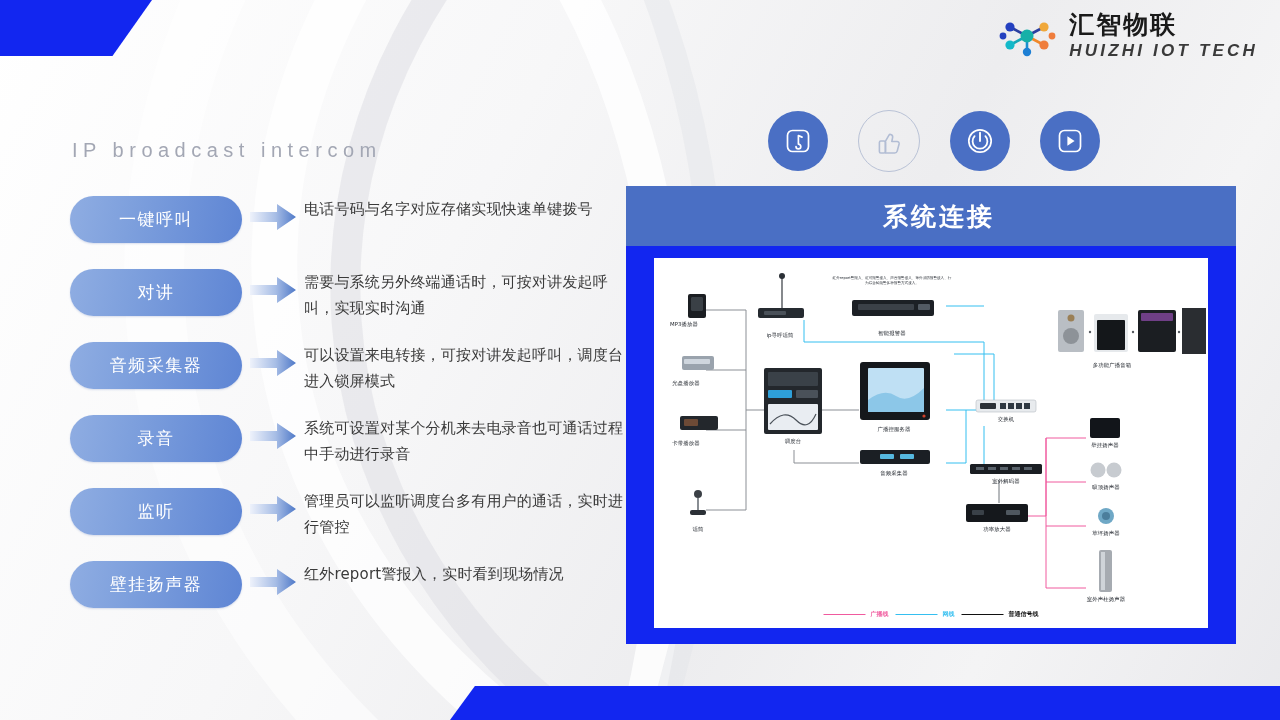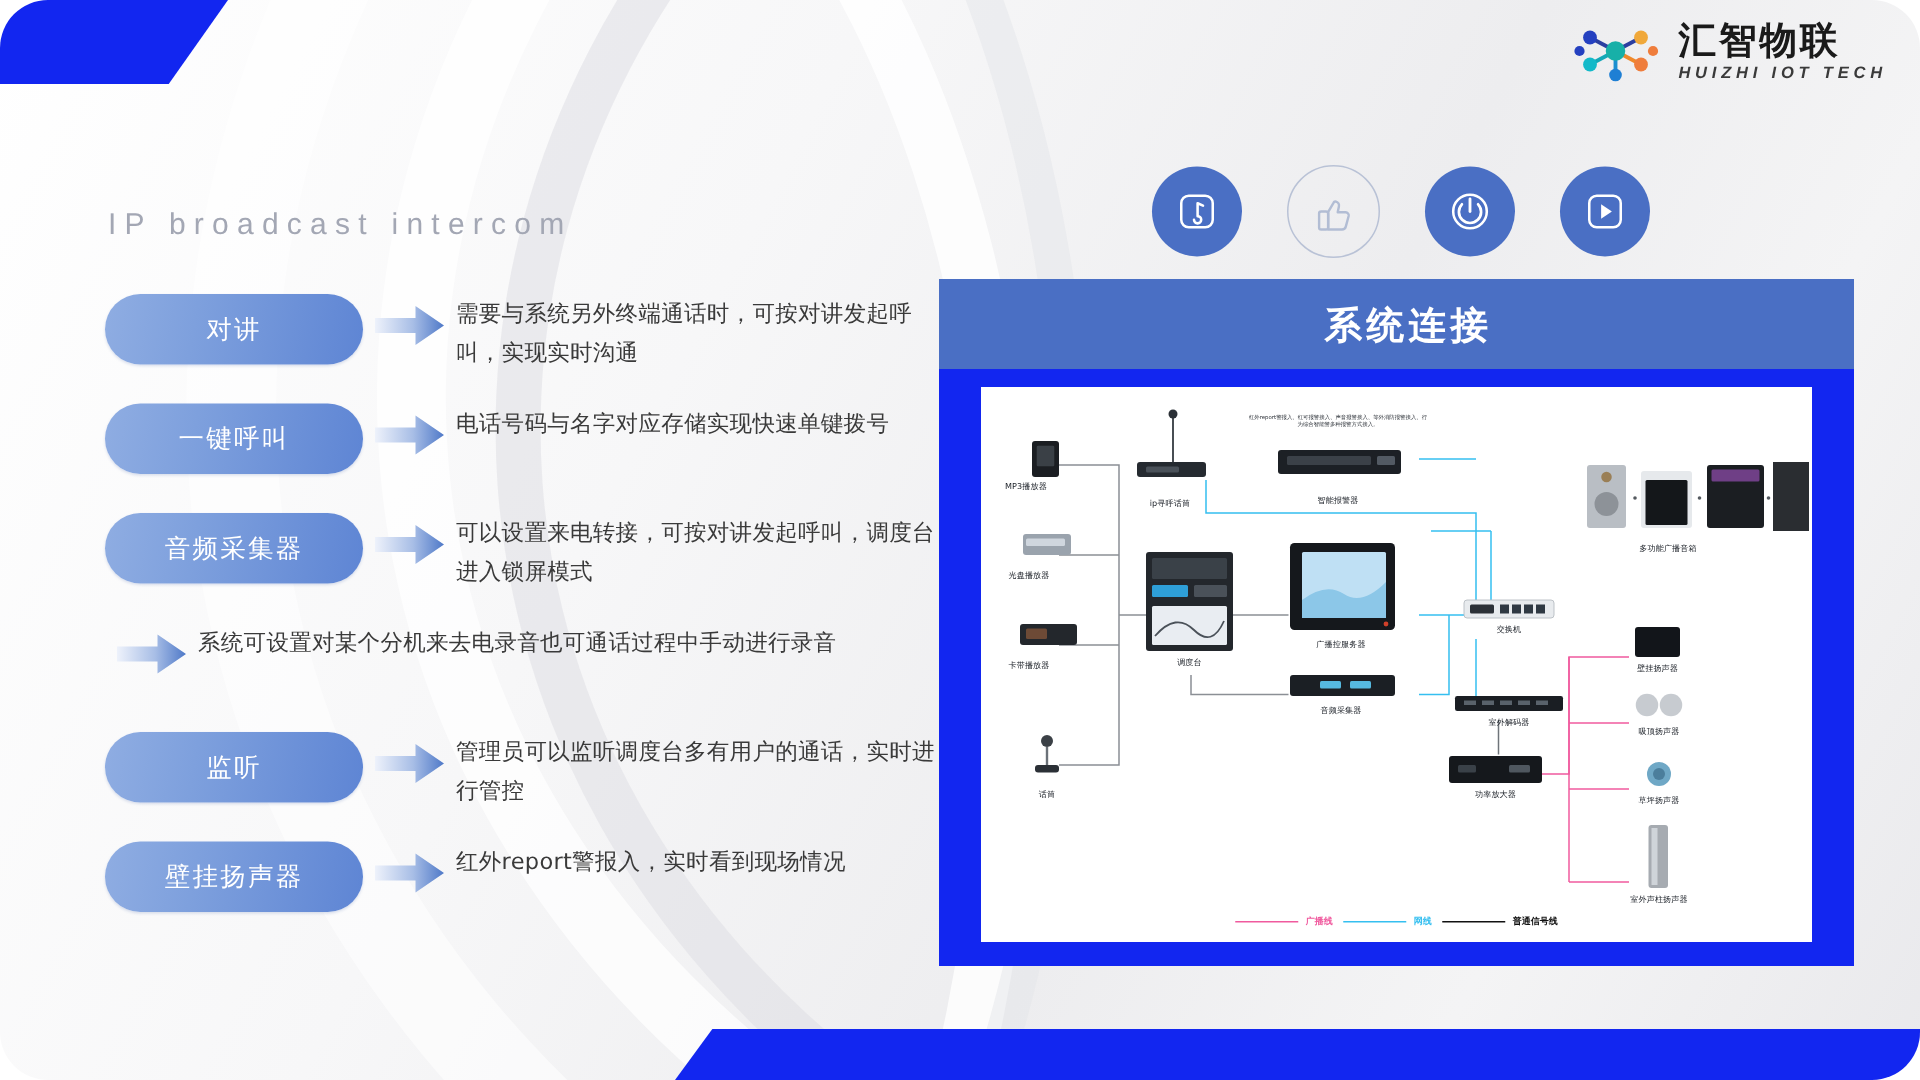--- a/index.html
+++ b/index.html
@@ -6,21 +6,20 @@
     margin: 0; padding: 0;
     width: 1280px; height: 720px;
     overflow: hidden;
     font-family: "Liberation Sans", "DejaVu Sans", sans-serif;
   }
   #slide {
     position: relative;
     width: 1280px; height: 720px;
     background: linear-gradient(118deg, #ffffff 0%, #f7f7f8 35%, #ededef 62%, #f4f4f5 80%, #e9e9ec 100%);
     overflow: hidden;
-    border-radius: 32px;
   }
   
   .swoosh {
     position: absolute;
     border-radius: 50%;
     pointer-events: none;
   }
   .sw1 {
     width: 1500px; height: 1250px;
     left: 250px; top: -430px;
@@ -71,21 +70,21 @@
     display: flex; align-items: center; gap: 9px;
   }
   .logo-mark { width: 64px; height: 44px; flex: 0 0 auto; }
   .logo-text { display: flex; flex-direction: column; line-height: 1; }
   .logo-cn {
     font-size: 25px; font-weight: bold; color: #1a1a1a;
     letter-spacing: 2px;
     font-family: "DejaVu Sans", "Liberation Sans", sans-serif;
   }
   .logo-en {
-    font-size: 11px; color: #3a3a3a; letter-spacing: 3.2px;
+    font-size: 17px; color: #3a3a3a; letter-spacing: 3.2px;
     margin-top: 5px; font-style: italic; font-weight: bold;
   }
   
   .title-cn {
     position: absolute; left: 64px; top: 80px;
     font-size: 35px; font-weight: bold;
     color: #1226e6; letter-spacing: 5px;
     font-family: "DejaVu Sans", "Liberation Sans", sans-serif;
     white-space: nowrap;
   }
@@ -256,57 +255,58 @@
       <svg width="30" height="30" viewBox="0 0 30 30">
         <rect x="4.5" y="4.5" width="21" height="21" rx="5" fill="none" stroke="#ffffff" stroke-width="1.7"></rect>
         <path d="M12.4 10.2 L19.6 15 L12.4 19.8 Z" fill="#ffffff"></path>
       </svg>
     </div>
   </div>
 
   <div class="features">
 
     <div class="feature-row">
-      <div class="pill">对讲</div>
-      <div class="arrow-wrap">
-        <svg class="arrow" viewBox="0 0 50 30">
-          <path d="M2 10 H29 V2 L48 15 L29 28 V20 H2 Z" fill="url(#ag0)"></path>
-        </svg>
-      </div>
-      <div class="desc">需要与系统另外终端通话时，可按对讲发起呼叫，实现实时沟通</div>
-    </div>
-
-    <div class="feature-row">
       <div class="pill">一键呼叫</div>
       <div class="arrow-wrap">
         <svg class="arrow" viewBox="0 0 50 30">
           <defs>
               <linearGradient id="ag0" x1="0" y1="0" x2="1" y2="0">
             <stop offset="0%" stop-color="#eef2fb"></stop>
                 <stop offset="55%" stop-color="#a8bee6"></stop>
                 <stop offset="100%" stop-color="#4f79c8"></stop>
           </linearGradient>
             </defs>
           <path d="M2 10 H29 V2 L48 15 L29 28 V20 H2 Z" fill="url(#ag0)"></path>
         </svg>
       </div>
       <div class="desc">电话号码与名字对应存储实现快速单键拨号</div>
     </div>
 
     <div class="feature-row">
+      <div class="pill">对讲</div>
+      <div class="arrow-wrap">
+        <svg class="arrow" viewBox="0 0 50 30">
+          <path d="M2 10 H29 V2 L48 15 L29 28 V20 H2 Z" fill="url(#ag0)"></path>
+        </svg>
+      </div>
+      <div class="desc">需要与系统另外终端通话时，可按对讲发起呼叫，实现实时沟通</div>
+    </div>
+
+    <div class="feature-row">
       <div class="pill">音频采集器</div>
       <div class="arrow-wrap">
         <svg class="arrow" viewBox="0 0 50 30">
           <path d="M2 10 H29 V2 L48 15 L29 28 V20 H2 Z" fill="url(#ag0)"></path>
         </svg>
       </div>
       <div class="desc">可以设置来电转接，可按对讲发起呼叫，调度台进入锁屏模式</div>
     </div>
 
     <div class="feature-row">
+      <div class="pill">录音</div>
       <div class="arrow-wrap">
         <svg class="arrow" viewBox="0 0 50 30">
           <path d="M2 10 H29 V2 L48 15 L29 28 V20 H2 Z" fill="url(#ag0)"></path>
         </svg>
       </div>
       <div class="desc">系统可设置对某个分机来去电录音也可通话过程中手动进行录音</div>
     </div>
 
     <div class="feature-row">
       <div class="pill">监听</div>

